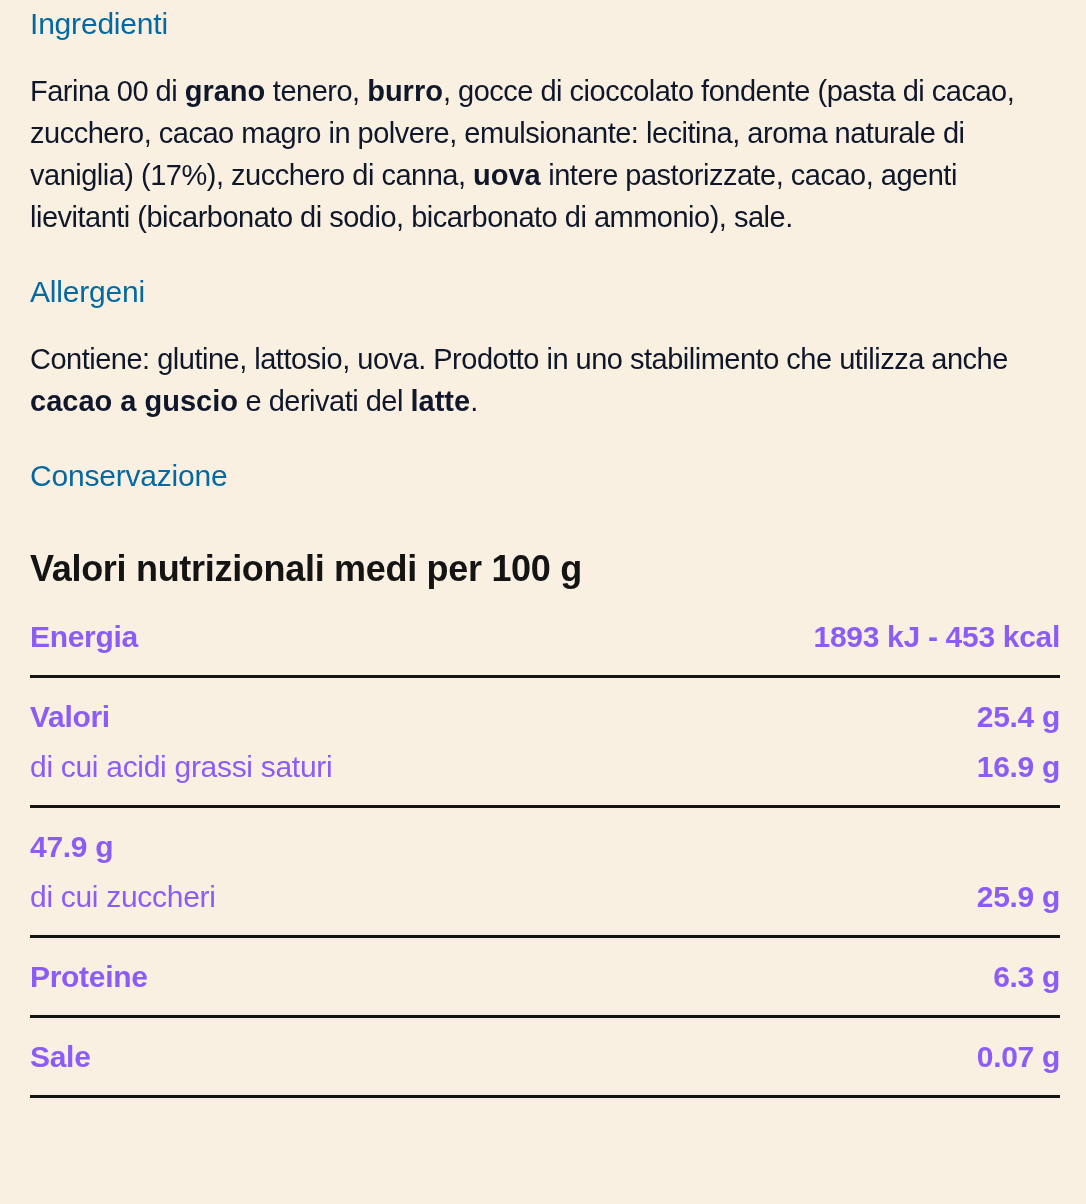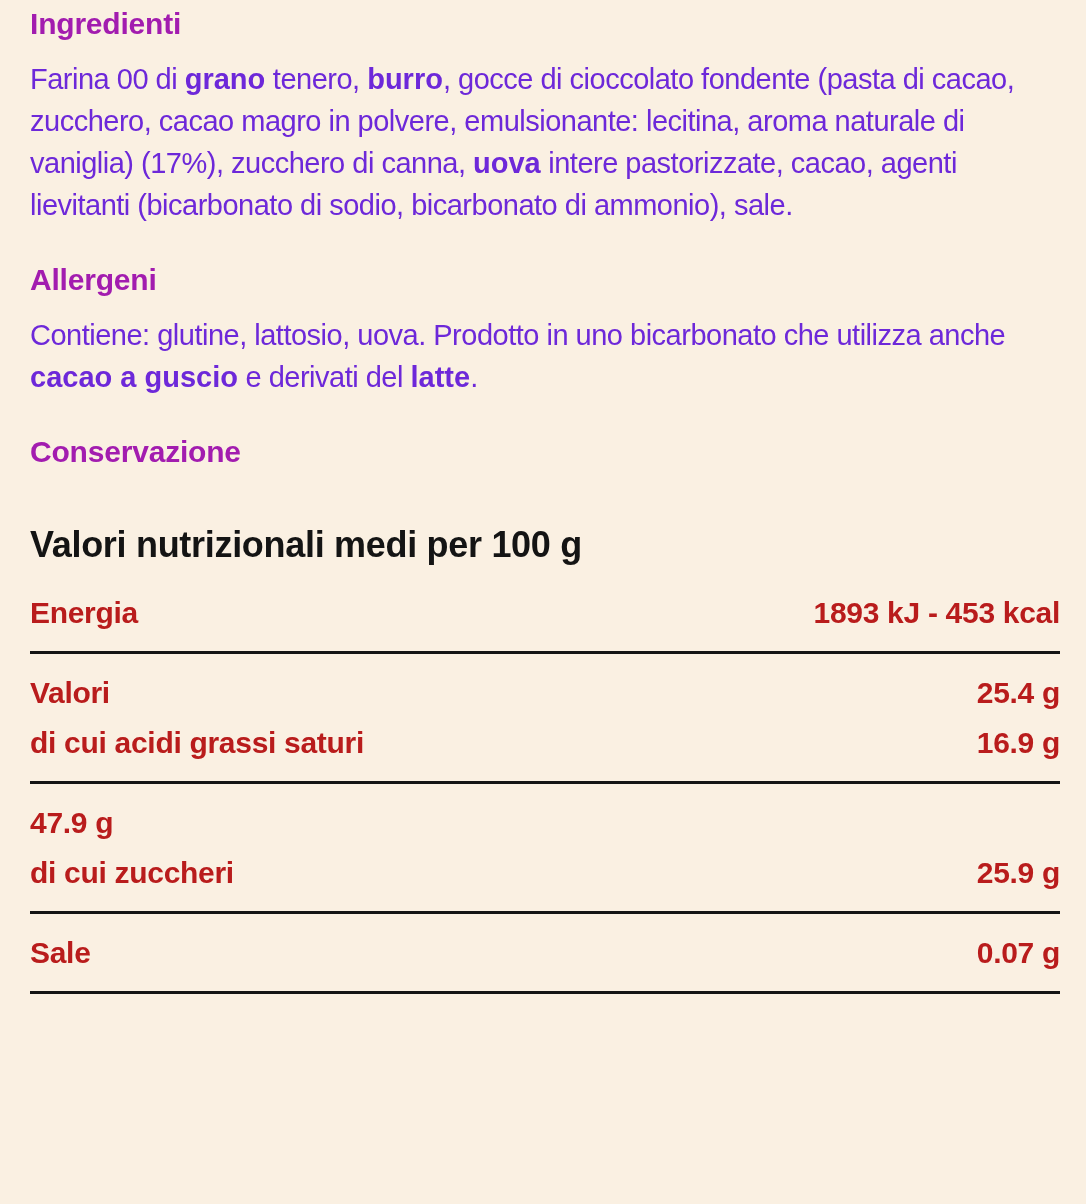--- a/index.html
+++ b/index.html
@@ -14,30 +14,30 @@
     font-family: "Liberation Sans", sans-serif;
     color: #211f26;
   }
   .label-wrap {
     padding: 6px 26px 0 30px;
   }
   .sec-heading {
     margin: 0;
     font-size: 30px;
     line-height: 36px;
-    font-weight: 700;
-    color: #a21caf;
+    font-weight: 400;
+    color: #0369a1;
     letter-spacing: -0.2px;
   }
   .sec-body {
-    margin: 16px 0 0 0;
+    margin: 28px 0 0 0;
     font-size: 29px;
     line-height: 42px;
     letter-spacing: -0.5px;
-    color: #6d28d9;
+    color: #0f172a;
   }
   .sec-body strong { font-weight: 700; letter-spacing: 0; }
   .sec-block { margin-top: 36px; }
   .sec-block.first { margin-top: 0; }
 
   .nutrition {
     margin-top: 56px;
   }
   .nut-title {
     margin: 0 0 10px 0;
@@ -51,41 +51,41 @@
   .nut-group {
     padding: 14px 0 13px 0;
     border-bottom: 3px solid #141414;
   }
   .nut-row {
     display: flex;
     justify-content: space-between;
     align-items: baseline;
     font-size: 30px;
     line-height: 50px;
-    color: #b91c1c;
+    color: #8b5cf6;
     font-stretch: condensed;
     letter-spacing: -0.3px;
   }
   .nut-label { font-weight: 600; }
-  .nut-label.sub { font-weight: 700; }
+  .nut-label.sub { font-weight: 400; }
   .nut-value { font-weight: 600; text-align: right; }
 </style>
 </head>
 <body>
 
 <div class="label-wrap">
 
   <section class="sec-block first">
     <h2 class="sec-heading">Ingredienti</h2>
     <p class="sec-body"><span>Farina 00 di </span><strong>grano</strong><span> tenero, </span><strong>burro</strong><span>, gocce di cioccolato fondente (pasta di cacao, zucchero, cacao magro in polvere, emulsionante: lecitina, aroma naturale di vaniglia) (17%), zucchero di canna, </span><strong>uova</strong><span> intere pastorizzate, cacao, agenti lievitanti (bicarbonato di sodio, bicarbonato di ammonio), sale.</span></p>
   </section>
 
   <section class="sec-block">
     <h2 class="sec-heading">Allergeni</h2>
-    <p class="sec-body"><span>Contiene: glutine, lattosio, uova. Prodotto in uno bicarbonato che utilizza anche </span><strong>cacao a guscio</strong><span> e derivati del </span><strong>latte</strong><span>.</span></p>
+    <p class="sec-body"><span>Contiene: glutine, lattosio, uova. Prodotto in uno stabilimento che utilizza anche </span><strong>cacao a guscio</strong><span> e derivati del </span><strong>latte</strong><span>.</span></p>
   </section>
 
   <section class="sec-block">
     <h2 class="sec-heading">Conservazione</h2>
   </section>
 
   <section class="nutrition">
     <h2 class="nut-title">Valori nutrizionali medi per 100 g</h2>
     <div id="nutrition-table">
         <div class="nut-group">
@@ -108,20 +108,26 @@
           <div class="nut-row">
             <span class="nut-value">47.9 g</span>
           </div>
           <div class="nut-row">
             <span class="nut-label sub">di cui zuccheri</span>
             <span class="nut-value">25.9 g</span>
           </div>
         </div>
         <div class="nut-group">
           <div class="nut-row">
+            <span class="nut-label">Proteine</span>
+            <span class="nut-value">6.3 g</span>
+          </div>
+        </div>
+        <div class="nut-group">
+          <div class="nut-row">
             <span class="nut-label">Sale</span>
             <span class="nut-value">0.07 g</span>
           </div>
         </div>
       </div>
   </section>
 
 </div>
 
 </body></html>

